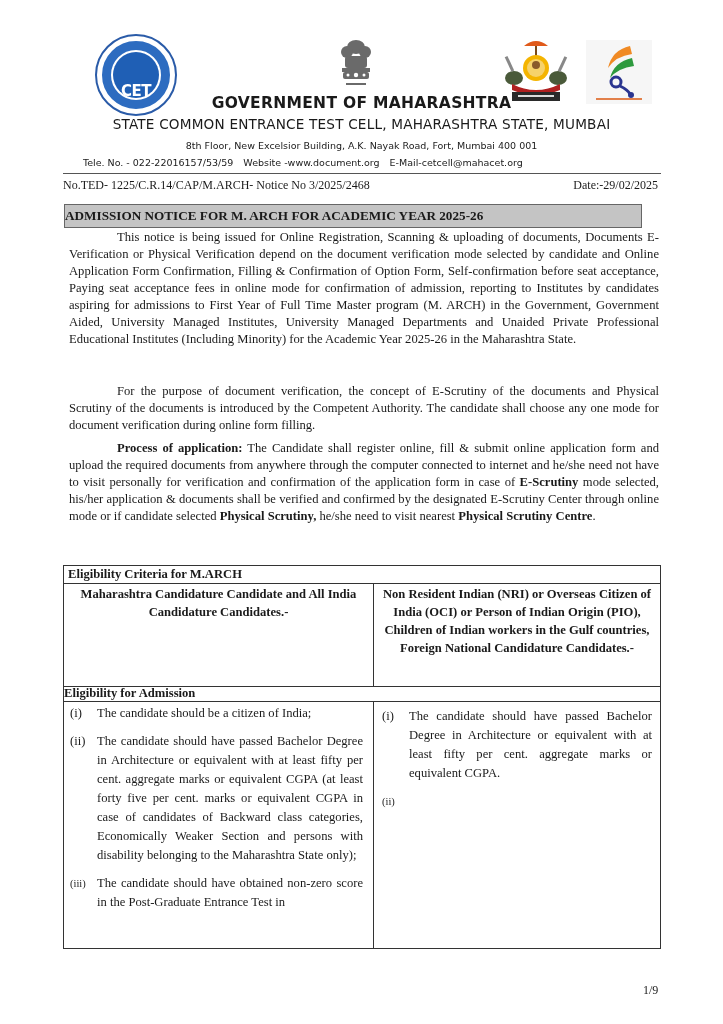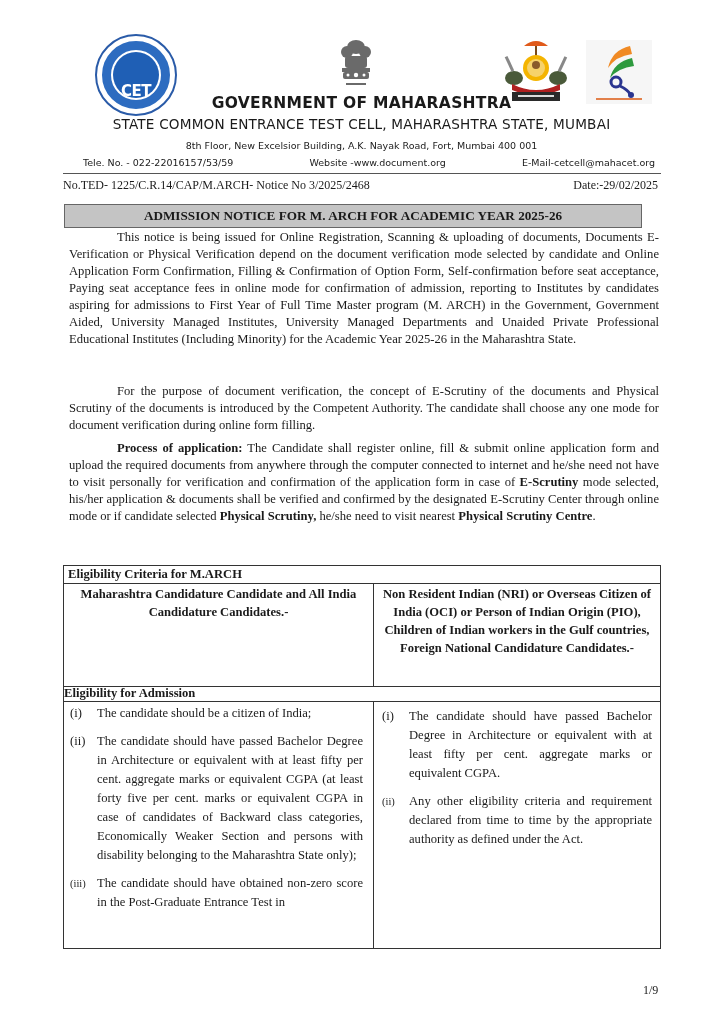--- a/index.html
+++ b/index.html
@@ -17,28 +17,28 @@
   .emblem { position: absolute; left: 336px; top: 38px; width: 40px; height: 54px; }
   .logo-crest { position: absolute; left: 502px; top: 38px; width: 68px; height: 66px; }
   .logo-flag { position: absolute; left: 586px; top: 40px; width: 66px; height: 64px; background: #f6f6f6; }
 
   .gov-title { position: absolute; left: 0; width: 723px; top: 94px; text-align: center;
     font-family: "DejaVu Sans", sans-serif; font-weight: bold; font-size: 15.5px; letter-spacing: 0.3px; }
   .cell-title { position: absolute; left: 0; width: 723px; top: 116px; text-align: center;
     font-family: "DejaVu Sans", sans-serif; font-weight: normal; font-size: 13.6px; letter-spacing: 0.2px; }
   .address { position: absolute; left: 0; width: 723px; top: 140px; text-align: center;
     font-family: "DejaVu Sans", sans-serif; font-size: 9.5px; }
-  .contact-row { position: absolute; left: 83px; width: 572px; top: 157px; display: flex; justify-content: space-between;
-    font-family: "DejaVu Sans", sans-serif; font-size: 9.5px; }
+  .contact-row { position: absolute; left: 83px; width: 572px; top: 157px; display: flex; justify-content: flex-start;
+    font-family: "DejaVu Sans", sans-serif; font-size: 9.5px; gap: 10px; }
   .hr { position: absolute; left: 63px; width: 598px; top: 173px; height: 1px; background: #555; }
   .ref-row { position: absolute; left: 63px; width: 595px; top: 178px; display: flex; justify-content: space-between;
     font-family: "Liberation Serif", serif; font-size: 12px; }
 
   .title-box { position: absolute; left: 64px; top: 204px; width: 578px; height: 24px; background: #c4c4c4;
-    border: 1px solid #666; box-sizing: border-box; display: flex; align-items: center; justify-content: center;
+    border: 1px solid #666; box-sizing: border-box; display: flex; align-items: center; justify-content: flex-start;
     font-family: "Liberation Serif", serif; font-weight: bold; font-size: 13.2px; }
 
   .body-text { position: absolute; left: 69px; width: 590px; font-family: "Liberation Serif", serif;
     font-size: 12.6px; line-height: 17px; text-align: justify; }
   .p1 { top: 229px; }
   .p2 { top: 383px; }
   .p3 { top: 440px; }
   .indent { display: inline-block; width: 48px; }
   .b { font-weight: bold; }
 
@@ -165,19 +165,18 @@
         <span class="txt">The candidate should have obtained non-zero score in the Post-Graduate Entrance Test in</span>
       </div>
     </div>
     <div class="col-r">
       <div class="item">
         <span class="num">(i)</span>
         <span class="txt">The candidate should have passed Bachelor Degree in Architecture or equivalent with at least fifty per cent. aggregate marks or equivalent CGPA.</span>
       </div>
       <div class="item">
         <span class="num small">(ii)</span>
-        <span class="txt">Any other eligibility criteria and requirement declared from time to time by the appropriate authority as defined under the Act.</span>
       </div>
     </div>
   </div>
 </div>
 
 <div class="page-num">1/9</div>
 
 </body></html>

